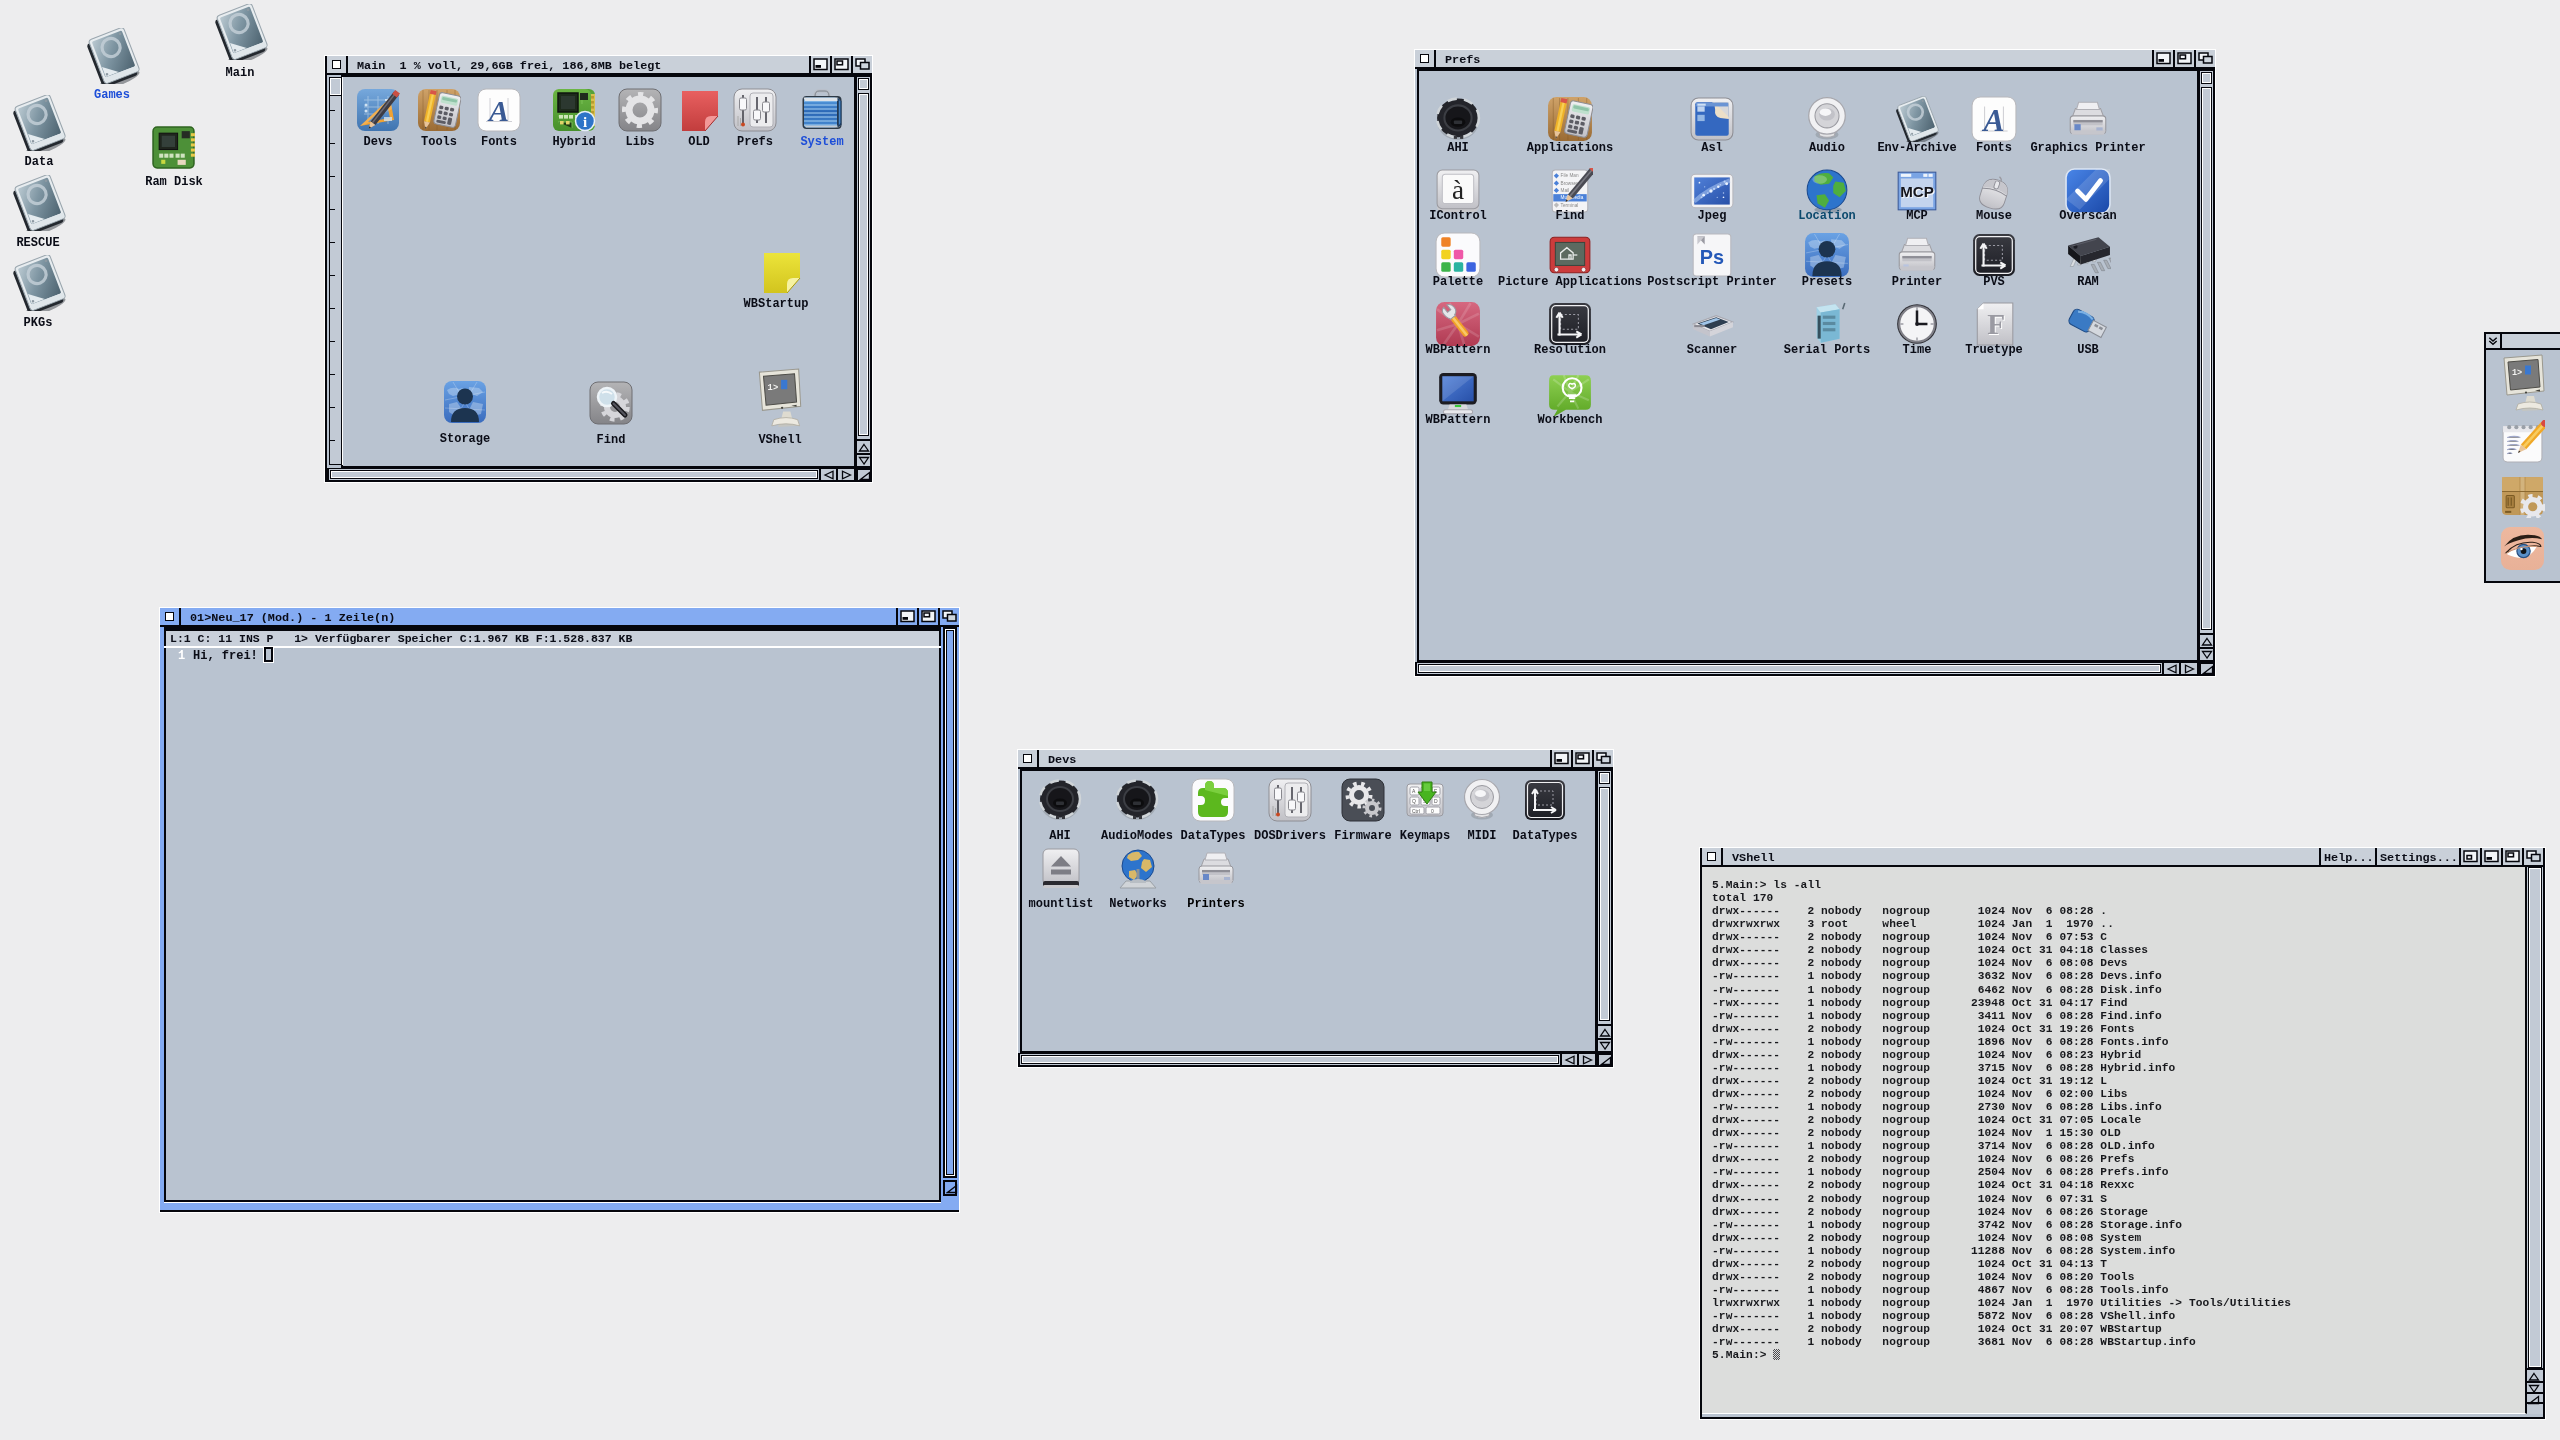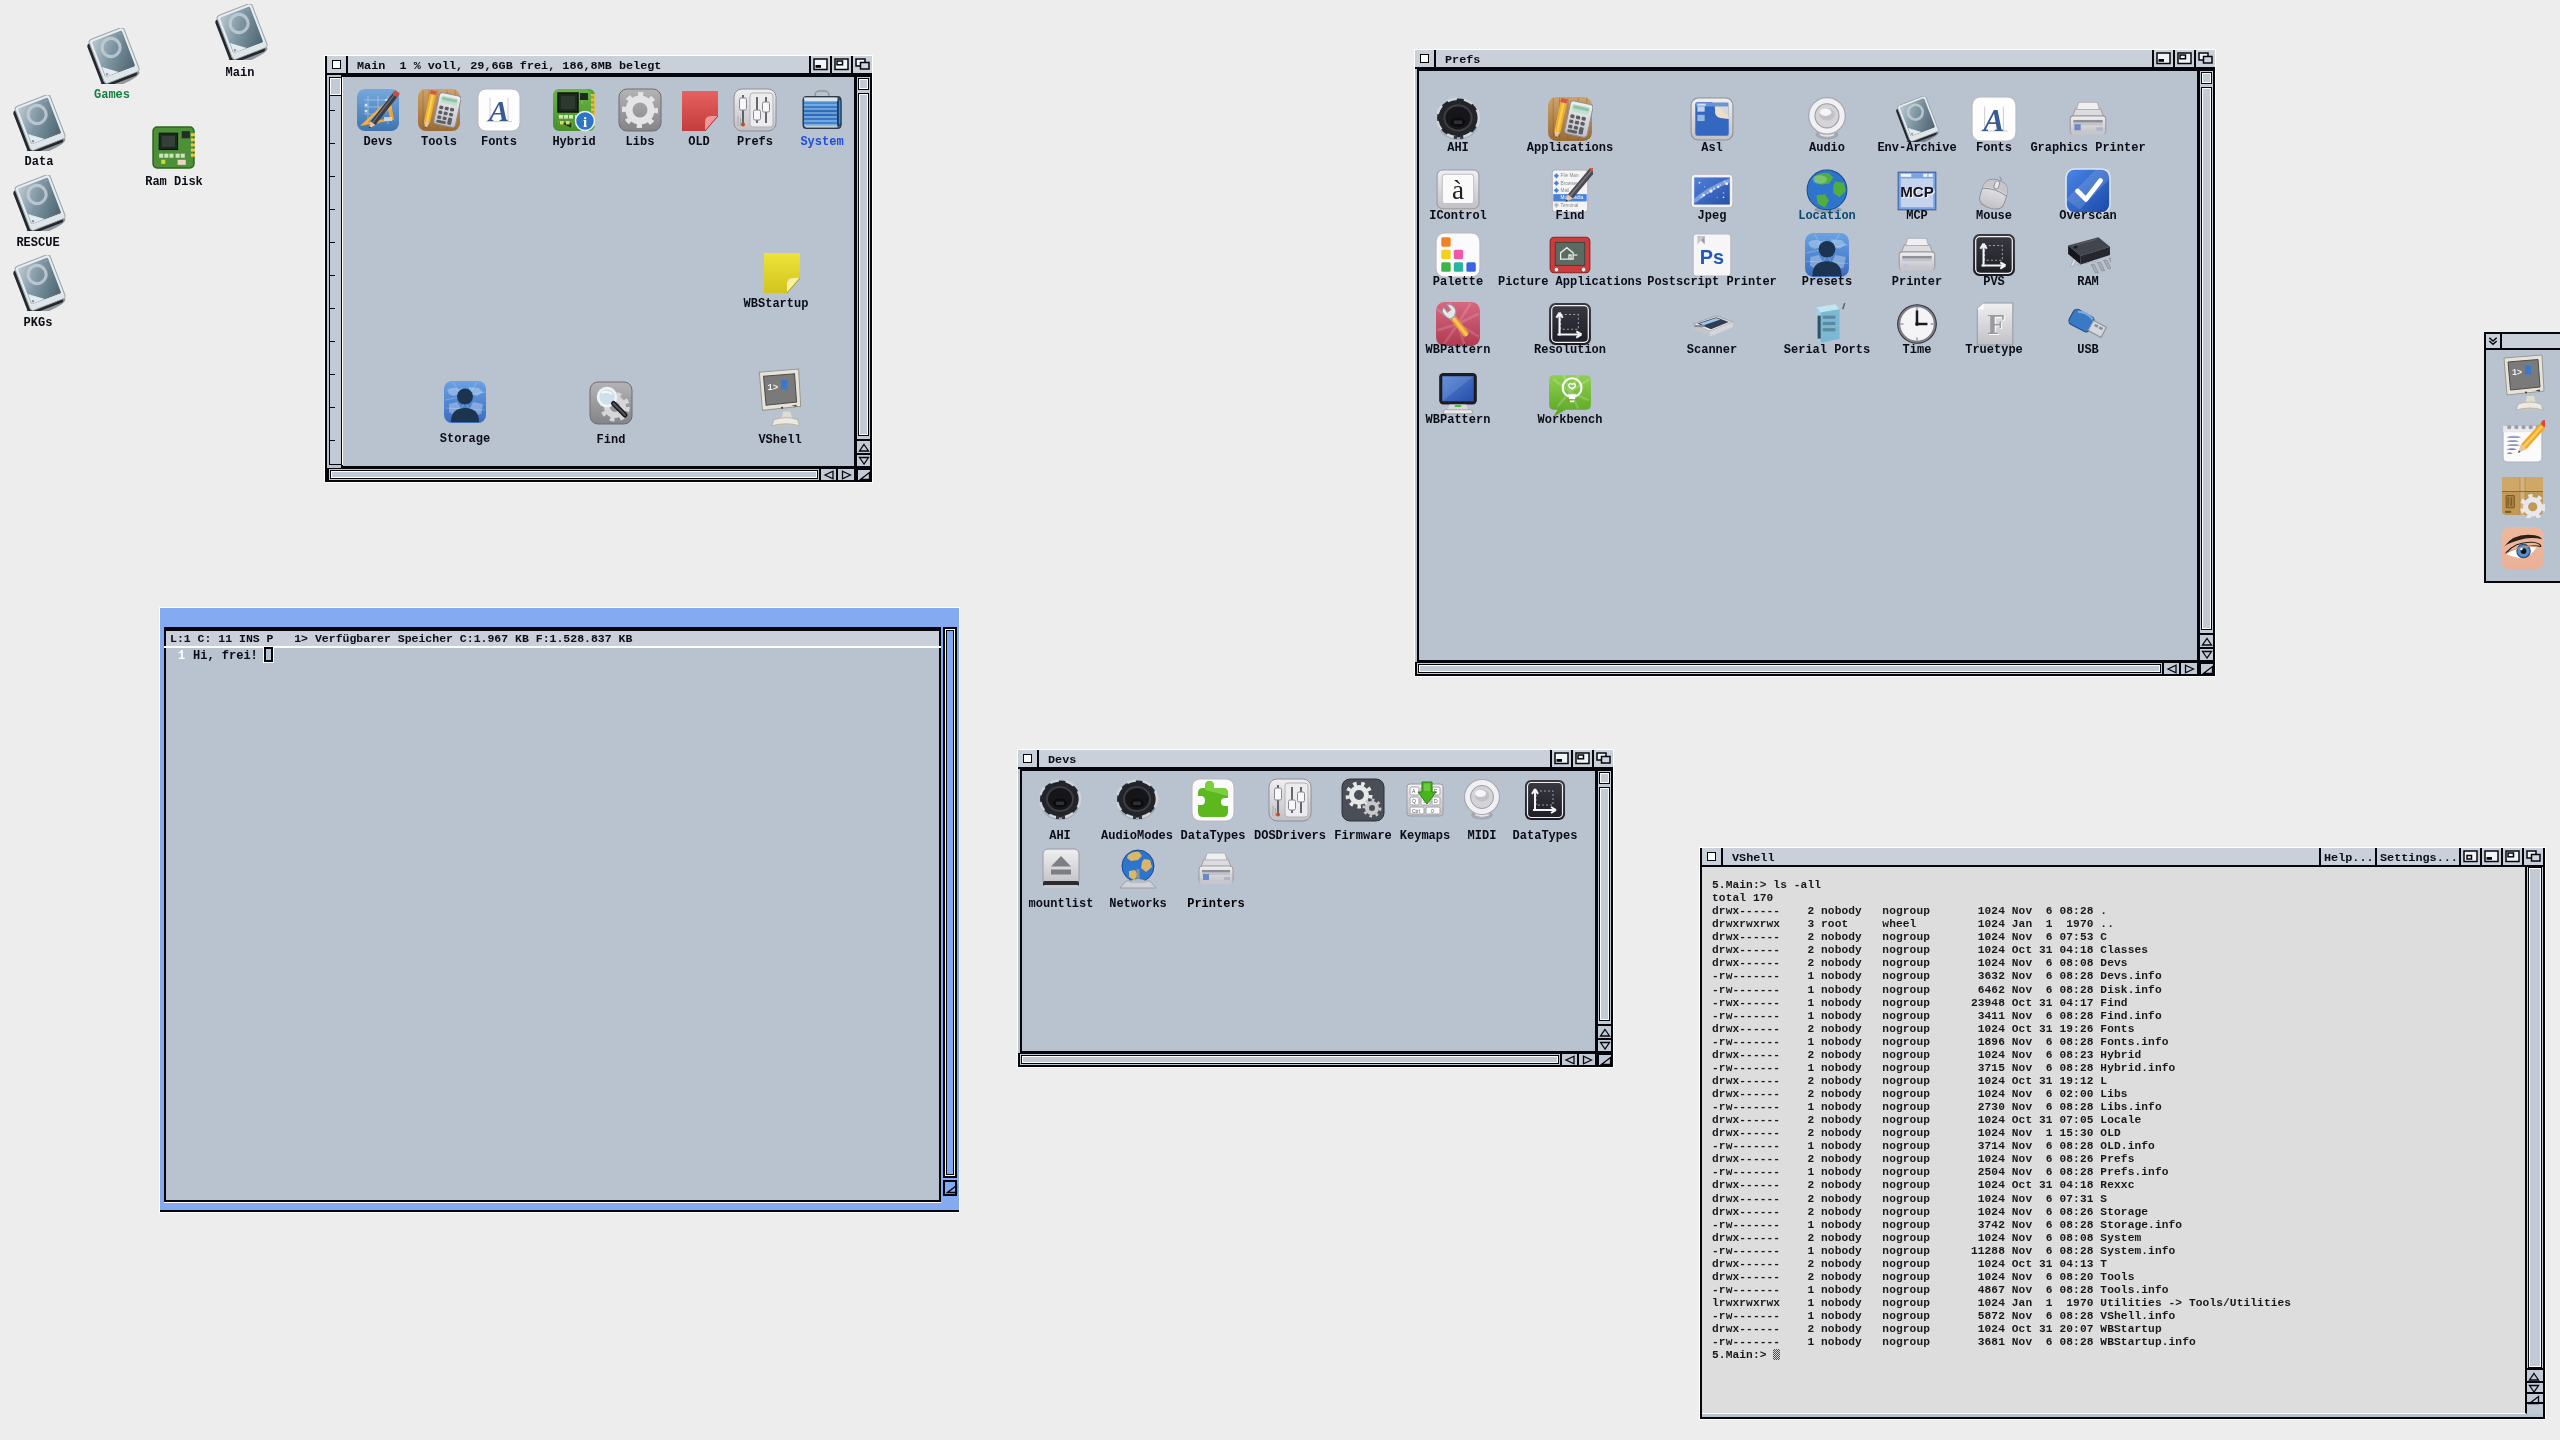--- a/index.html
+++ b/index.html
@@ -114,21 +114,21 @@
 <rect x="14" y="4" width="35" height="44" rx="3" fill="#e7ecef"></rect>
 <rect x="14" y="4" width="35" height="44" rx="3" fill="none" stroke="#9aa6ae" stroke-width="1"></rect>
 <rect x="16.5" y="6.5" width="30" height="36" rx="1.5" fill="url(#lgHdd)"></rect>
 <circle cx="31.5" cy="18" r="8.5" fill="none" stroke="#c2ced6" stroke-width="3" opacity=".85"></circle>
 <path d="M17 42 L30 42 L17 32 Z" fill="#e4ebef"></path>
 <rect x="15" y="42.5" width="33" height="5" rx="1" fill="#dfe6ea"></rect>
 <circle cx="44" cy="9" r="1.2" fill="#8d99a2"></circle>
       <circle cx="19" cy="40" r="1.2" fill="#8d99a2"></circle>
 </g>
   </svg>
-<div class="lbl" style="left:112px;top:88px;color:#15803d">Games</div>
+<div class="lbl" style="left:112px;top:88px;color:#1d4ed8">Games</div>
 <svg class="icn" style="left:7px;top:95px" width="64" height="56" viewBox="0 0 60 52">
     <g transform="rotate(-21 30 27)">
 <ellipse cx="27" cy="49" rx="21" ry="5" fill="#3c4148" opacity=".5"></ellipse>
 <rect x="11" y="7" width="35" height="44" rx="3" fill="#23282e"></rect>
 <rect x="14" y="4" width="35" height="44" rx="3" fill="#e7ecef"></rect>
 <rect x="14" y="4" width="35" height="44" rx="3" fill="none" stroke="#9aa6ae" stroke-width="1"></rect>
 <rect x="16.5" y="6.5" width="30" height="36" rx="1.5" fill="url(#lgHdd)"></rect>
 <circle cx="31.5" cy="18" r="8.5" fill="none" stroke="#c2ced6" stroke-width="3" opacity=".85"></circle>
 <path d="M17 42 L30 42 L17 32 Z" fill="#e4ebef"></path>
 <rect x="15" y="42.5" width="33" height="5" rx="1" fill="#dfe6ea"></rect>
@@ -924,20 +924,44 @@
           <path d="M22 20 L10 34"></path>
         </g>
 <circle cx="24" cy="16" r="9" fill="none" stroke="#fff" stroke-width="2"></circle>
 <path d="M20 23 L28 23 M21 26 L27 26 M22 29 L26 29" stroke="#fff" stroke-width="1.6"></path>
 <path d="M24 13 q-2 -2 -3 0 q-1 2 3 4 q4 -2 3 -4 q-1 -2 -3 0" fill="none" stroke="#fff" stroke-width="1.4"></path>
 </svg>
 <div class="lbl" style="left:155px;top:363px;color:#0a0c16">Workbench</div>
     </div>
 </div>
 <div class="win" id="winEd" style="left:160px;top:608px;width:799px;height:604px;background:#84abf2;border-bottom:2px solid #05060c">
+    <div class="tbar act">
+      <div class="cbtn"></div>
+      <div class="ttxt">01&gt;Neu_17 (Mod.) - 1 Zeile(n)</div>
+      <div class="tbtns">
+        <div class="tbtn" style="width:21px">
+          <svg width="17" height="15" viewBox="0 0 17 15">
+            <rect x="2" y="2" width="13" height="10.5" fill="#f2f5f8" stroke="#05060c" stroke-width="1.5"></rect>
+            <rect x="3.5" y="8" width="5.5" height="2.8" fill="#05060c"></rect>
+          </svg>
+        </div>
+        <div class="tbtn" style="width:21px">
+          <svg width="17" height="15" viewBox="0 0 17 15">
+            <rect x="2" y="2" width="13" height="10.5" fill="#f2f5f8" stroke="#05060c" stroke-width="1.5"></rect>
+            <rect x="4" y="4" width="5.5" height="3.8" fill="none" stroke="#05060c" stroke-width="1.5"></rect>
+          </svg>
+        </div>
+        <div class="tbtn" style="width:21px">
+          <svg width="17" height="15" viewBox="0 0 17 15">
+            <rect x="2" y="2" width="9" height="7" fill="#f2f5f8" stroke="#05060c" stroke-width="1.5"></rect>
+            <rect x="6.5" y="5.5" width="8.5" height="6.5" fill="#cfd6de" stroke="#05060c" stroke-width="1.5"></rect>
+          </svg>
+        </div>
+      </div>
+    </div>
 <div class="content" style="left:4px;top:19px;right:18px;bottom:8px;background:#b9c3d0;border-color:#05060c"></div>
 <div style="position:absolute;left:4px;top:21px;right:18px;height:17px;border:2px solid #05060c;border-bottom:none;background:#c9d0da;box-sizing:border-box">
   <div style="position:absolute;left:4px;top:1px;font:bold 11.5px 'Liberation Mono',monospace;color:#0a0c16;white-space:pre">L:1 C: 11 INS P   1&gt; Verfügbarer Speicher C:1.967 KB F:1.528.837 KB</div>
 </div>
 <div style="position:absolute;left:4px;top:38px;right:18px;height:2px;background:#fff"></div>
 <div style="position:absolute;left:4px;bottom:7px;right:18px;height:1px;background:#fff"></div>
 <span style="position:absolute;left:18px;top:41px;font:bold 12px 'Liberation Mono',monospace;color:#fff">1</span>
 <span style="position:absolute;left:33px;top:41px;font:bold 12px 'Liberation Mono',monospace;color:#0a0c16">Hi, frei!</span>
 <span style="position:absolute;left:104px;top:39px;width:9px;height:15px;border:2px solid #05060c;outline:1px solid #fff;box-sizing:border-box"></span>
 <div style="position:absolute;right:0;top:19px;width:18px;bottom:8px;background:#84abf2">

